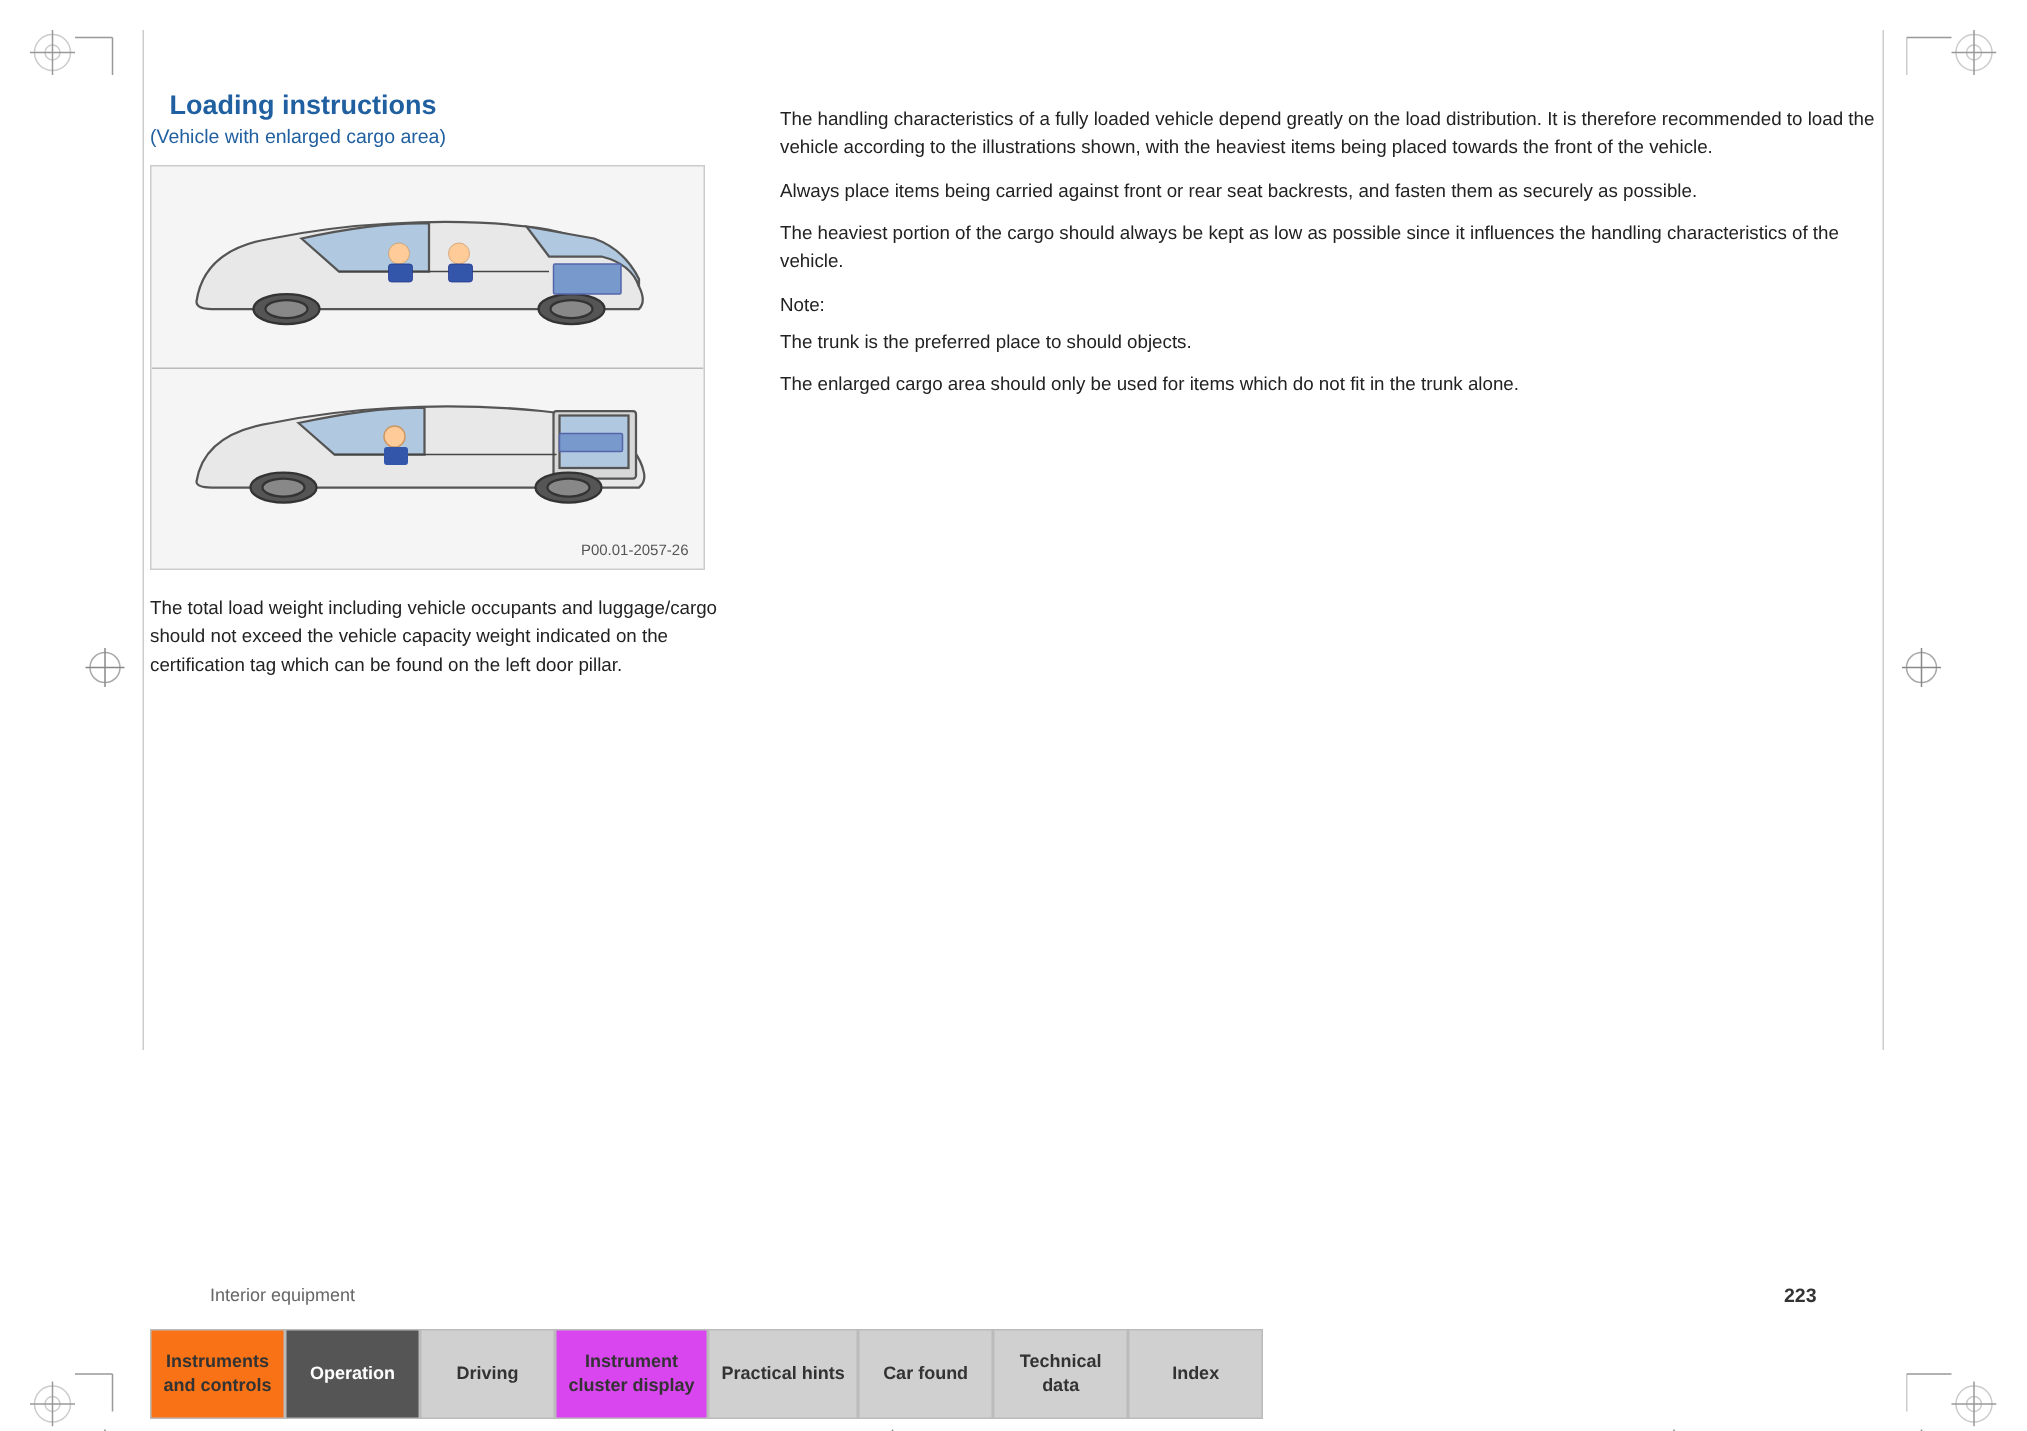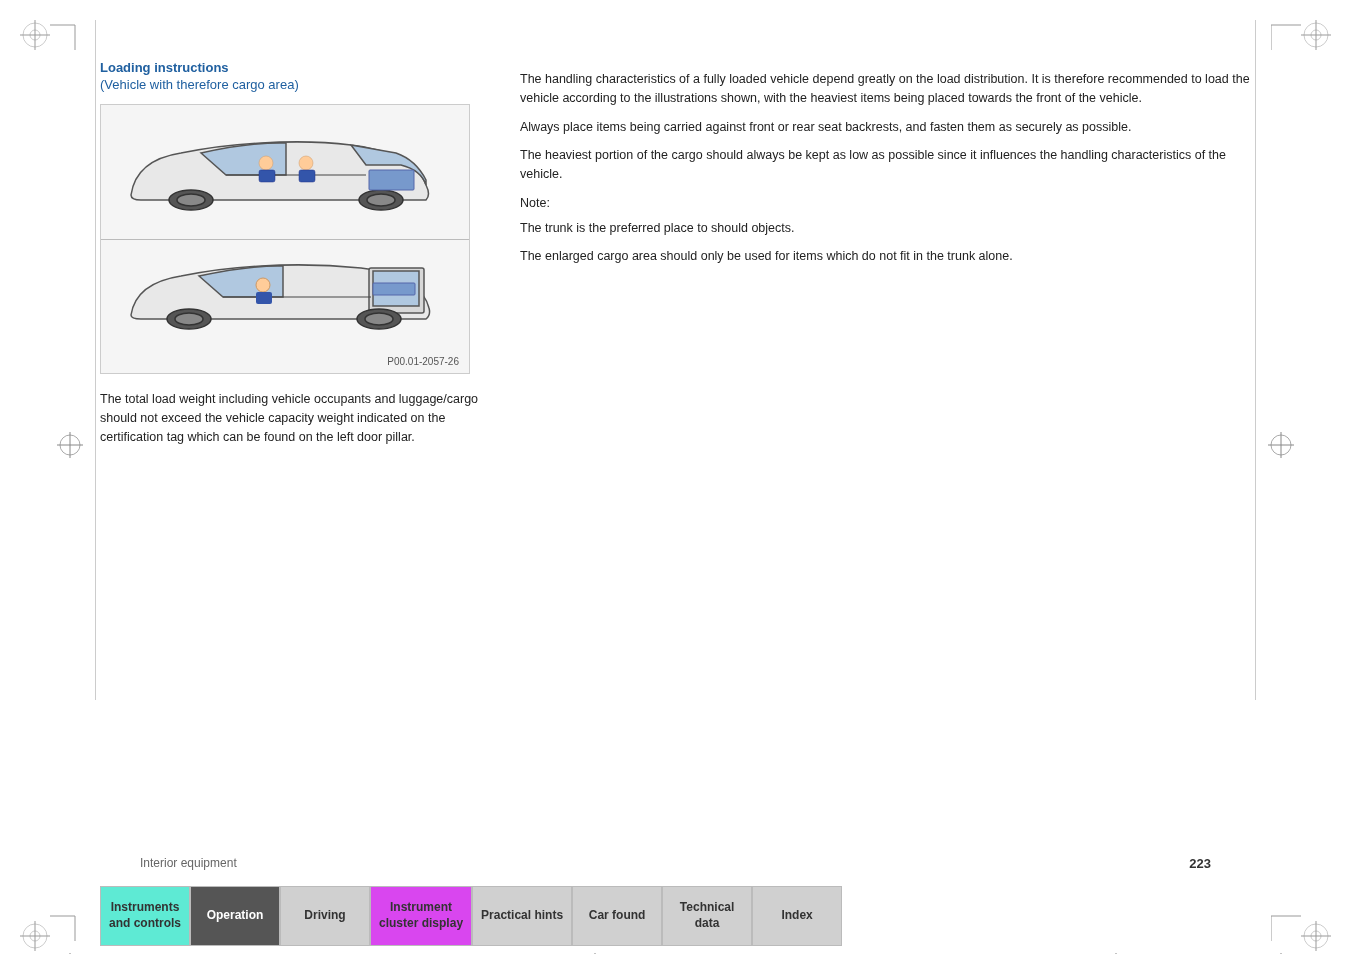--- a/index.html
+++ b/index.html
@@ -48,22 +48,23 @@
     }
 
     .right-column {
       flex: 1;
       padding-top: 10px;
     }
 
     .loading-title {
       font-weight: bold;
       color: #2060a0;
-      font-size: 13px;
+      font-size: 18px;
       margin-bottom: 2px;
+      margin-left: 13px;
     }
 
     .loading-subtitle {
       color: #2060a0;
       font-size: 13px;
       margin-bottom: 12px;
     }
 
     
     .illustration-box {
@@ -241,21 +242,21 @@
 </div>
 
 <div style="position:absolute; top:20px; left:95px; width:1px; height:680px; background:#ccc;"></div>
 <div style="position:absolute; top:20px; right:95px; width:1px; height:680px; background:#ccc;"></div>
 
 <div class="main-content">
   <div class="content-columns">
 
     <div class="left-column">
       <div class="loading-title">Loading instructions</div>
-      <div class="loading-subtitle">(Vehicle with therefore cargo area)</div>
+      <div class="loading-subtitle">(Vehicle with enlarged cargo area)</div>
 
       <div class="illustration-box">
 
         <svg class="car-top" viewBox="0 0 350 115">
 
           <g fill="none" stroke="#333" stroke-width="1.5">
 
             <path d="M20,80 Q25,45 70,38 Q110,30 150,28 Q200,25 240,30 Q270,33 290,45 Q310,55 315,70 Q320,80 315,85 L30,85 Q20,85 20,80 Z" fill="#e8e8e8" stroke="#555"></path>
 
             <path d="M90,38 L115,60 L175,60 L175,28 Q140,27 90,38 Z" fill="#b0c8e0" stroke="#555"></path>
@@ -329,21 +330,21 @@
 </div>
 
 <div class="bottom-bar">
 
   <div class="page-info">
     <span class="page-info-label">Interior equipment</span>
     <span class="page-number">223</span>
   </div>
 
   <div class="nav-tabs">
-    <div class="nav-tab" style="background:#5eead4; color:#333;">
+    <div class="nav-tab" style="background:#f97316; color:#333;">
       <span>Instruments<br>and controls</span>
     </div>
     <div class="nav-tab active">
       <span>Operation</span>
     </div>
     <div class="nav-tab" style="background:#d0d0d0; color:#333;">
       <span>Driving</span>
     </div>
     <div class="nav-tab" style="background:#d946ef; color:#333;">
       <span>Instrument<br>cluster display</span>

